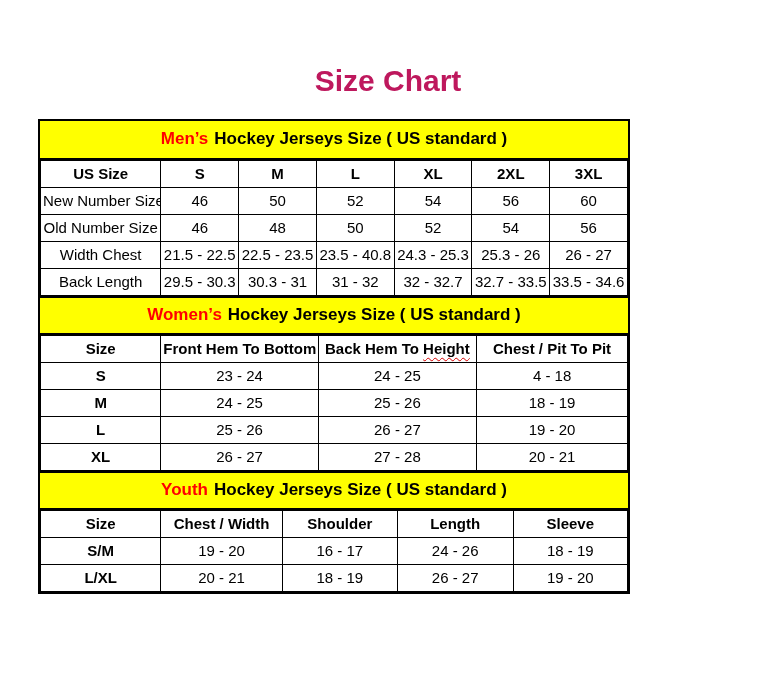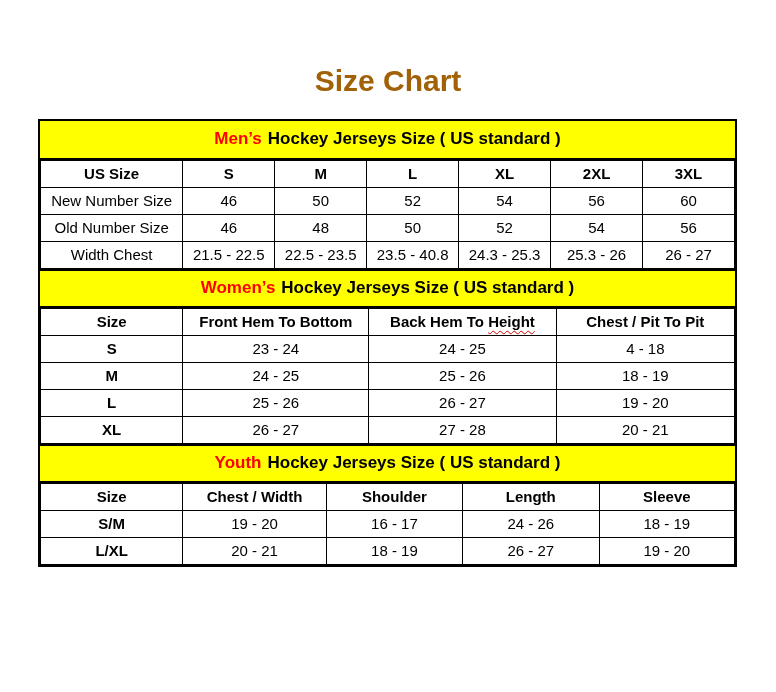--- a/index.html
+++ b/index.html
@@ -9,25 +9,25 @@
     background: #ffffff;
     font-family: "Liberation Sans", sans-serif;
     color: #000;
   }
   h1.page-title {
     margin: 64px 0 20px 0;
     text-align: center;
     font-size: 30px;
     line-height: 1.15;
     font-weight: bold;
-    color: #a16207;
+    color: #be185d;
   }
   .chart-frame {
     margin-left: 38px;
-    width: 699px;
+    width: 592px;
     border: 2px solid #000;
   }
   .section-header {
     background: #FFFF00;
     height: 39px;
     display: flex;
     align-items: center;
     justify-content: center;
     gap: 6px;
     font-weight: bold;
@@ -113,20 +113,29 @@
       <td>56</td>
     </tr>
     <tr>
       <td class="rowlabel-normal">Width Chest</td>
       <td>21.5 - 22.5</td>
       <td>22.5 - 23.5</td>
       <td>23.5 - 40.8</td>
       <td>24.3 - 25.3</td>
       <td>25.3 - 26</td>
       <td>26 - 27</td>
+    </tr>
+    <tr>
+      <td class="rowlabel-normal">Back Length</td>
+      <td>29.5 - 30.3</td>
+      <td>30.3 - 31</td>
+      <td>31 - 32</td>
+      <td>32 - 32.7</td>
+      <td>32.7 - 33.5</td>
+      <td>33.5 - 34.6</td>
     </tr>
   </tbody>
     </table>
 
   <div class="section-header">
     <span class="red">Women’s</span>
     <span>Hockey Jerseys Size ( US standard )</span>
   </div>
   <table>
     <colgroup>

